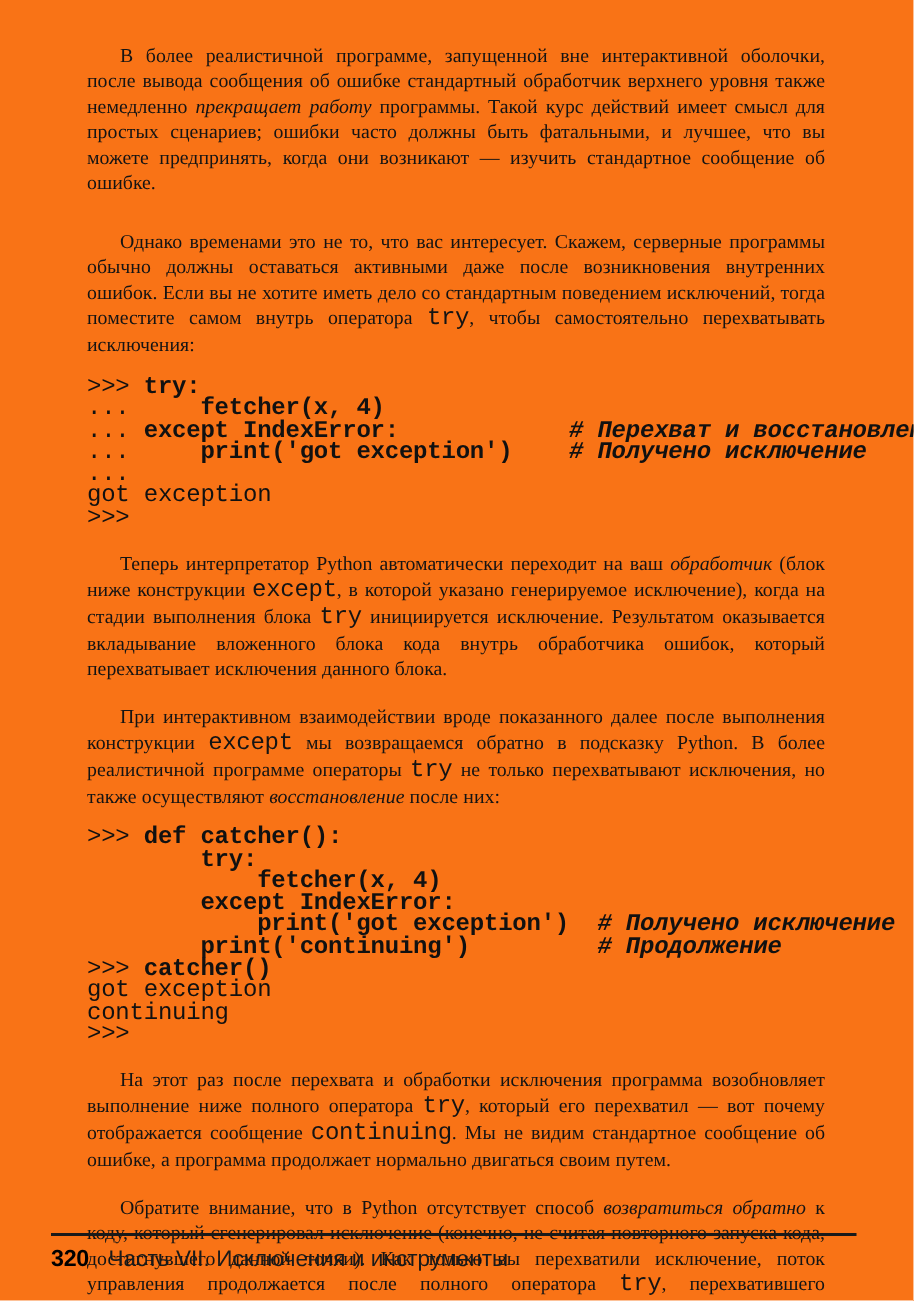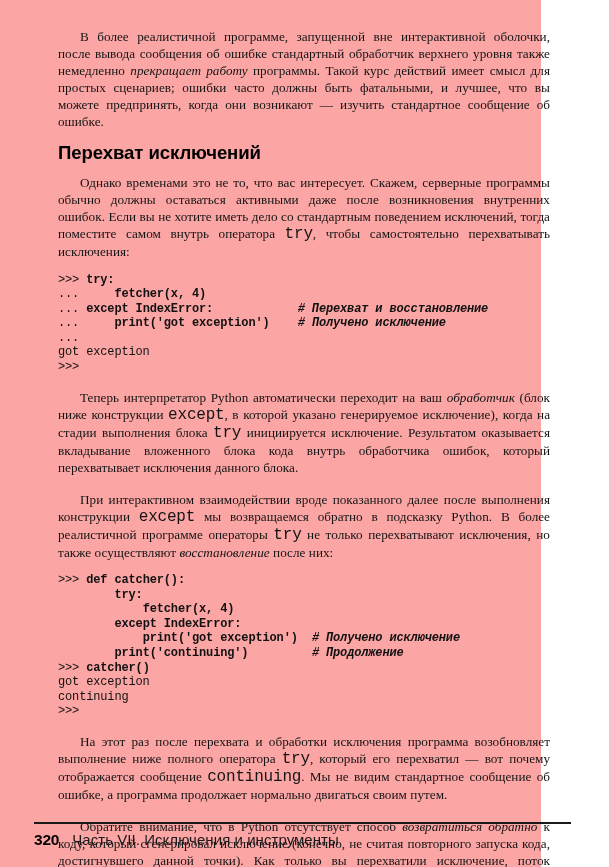--- a/index.html
+++ b/index.html
@@ -10,25 +10,25 @@
   body {
     width: 609px;
     height: 867px;
     overflow: hidden;
     font-family: "Liberation Serif", "DejaVu Serif", serif;
     color: #141414;
   }
 
   .page {
     position: relative;
-    width: 541px;
+    width: 609px;
     height: 867px;
     box-sizing: border-box;
     padding: 0;
-    background: #fca5a5;
+    background: #f97316;
   }
 
   .content {
     position: absolute;
     left: 58px;
     top: 28px;
     width: 492px;
   }
 
   p.body-par {
@@ -59,21 +59,21 @@
     letter-spacing: -0.1px;
     color: #000000;
   }
 
   .after-heading-gap { height: 10px; }
 
   pre.code {
     margin: 0;
     padding: 0;
     font-family: "Liberation Mono", "DejaVu Sans Mono", monospace;
-    font-size: 12px;
+    font-size: 16px;
     line-height: 14.6px;
     color: #111111;
     white-space: pre;
     letter-spacing: -0.15px;
   }
 
   .code-block {
     margin-left: 22px;
   }
 
@@ -130,21 +130,20 @@
 <body>
 
 <div class="page">
 
   <div class="content">
 
     <p class="body-par"><span>В более реалистичной программе, запущенной вне интерактивной оболочки, после вывода сообщения об ошибке стандартный обработчик верхнего уровня также немедленно </span><span class="ital">прекращает работу</span><span> программы. Такой курс действий имеет смысл для простых сценариев; ошибки часто должны быть фатальными, и лучшее, что вы можете предпринять, когда они возникают — изучить стандартное сообщение об ошибке.</span></p>
 
     <div class="gap-before-heading"></div>
 
-    <h2 class="heading">Перехват исключений</h2>
 
     <div class="after-heading-gap"></div>
 
     <p class="body-par"><span>Однако временами это не то, что вас интересует. Скажем, серверные программы обычно должны оставаться активными даже после возникновения внутренних ошибок. Если вы не хотите иметь дело со стандартным поведением исключений, тогда поместите самом внутрь оператора </span><span class="inline-code">try</span><span>, чтобы самостоятельно перехватывать исключения:</span></p>
 
     <div class="spacer-md"></div>
 
     <pre class="code code-block"><span class="code-line">&gt;&gt;&gt; <b>try:</b></span><span class="code-line">...     <b>fetcher(x, 4)</b></span><span class="code-line">... <b>except IndexError:</b>            <span class="cmt"># Перехват и восстановление</span></span><span class="code-line">...     <b>print('got exception')</b>    <span class="cmt"># Получено исключение</span></span><span class="code-line">...</span><span class="code-line">got exception</span><span class="code-line">&gt;&gt;&gt;</span></pre>
 
     <div class="spacer-lg"></div>

